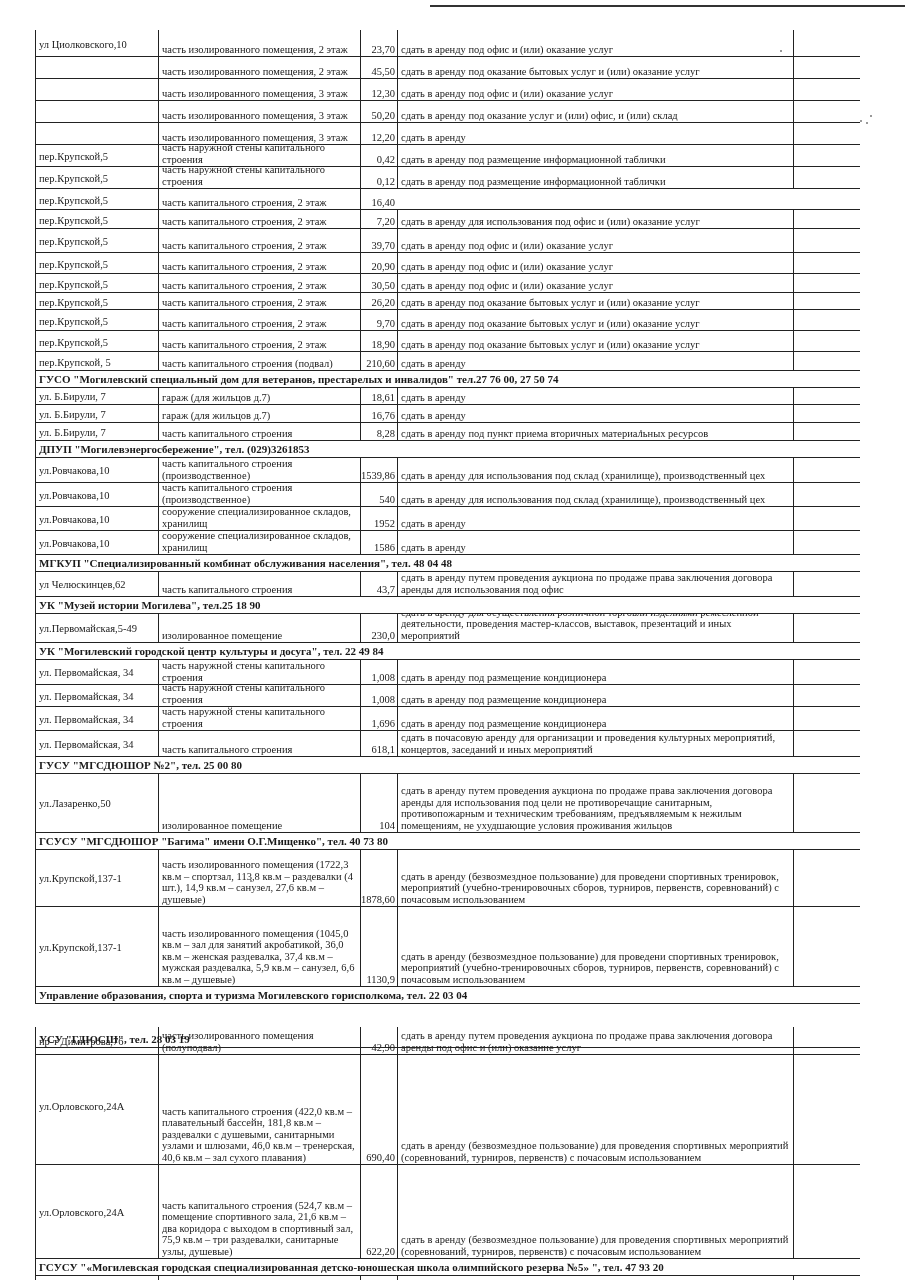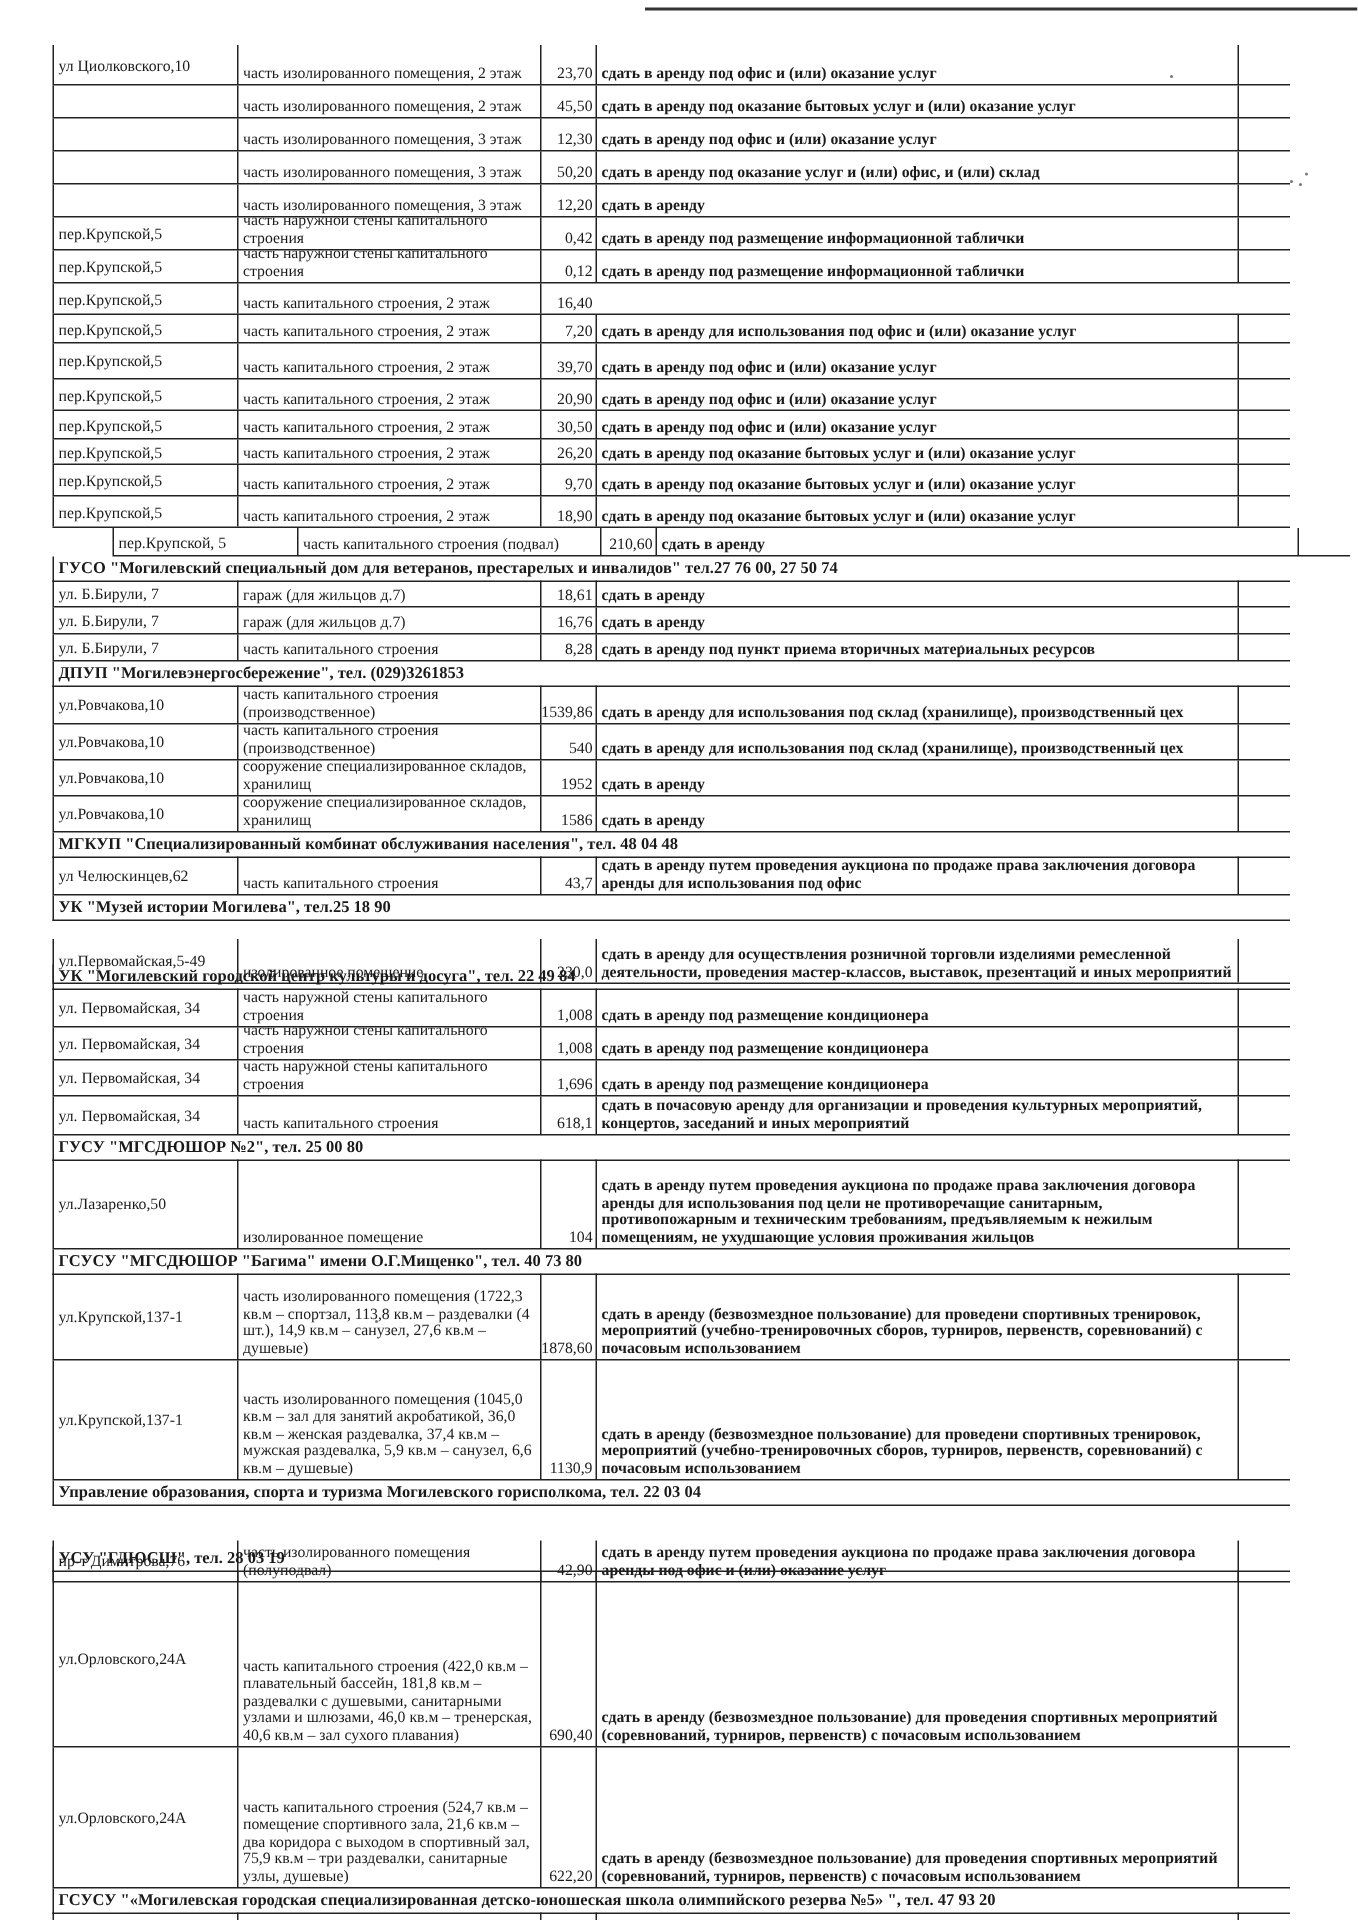--- a/index.html
+++ b/index.html
@@ -5,21 +5,21 @@
   html, body { margin:0; padding:0; background:#fff; }
   body { width:905px; height:1280px; position:relative; overflow:hidden;
          font-family:"Liberation Serif", "DejaVu Serif", serif; color:#1a1a1a; }
   .topline { position:absolute; left:430px; top:5px; width:475px; height:2px; background:#333; }
   .page { position:absolute; left:35px; top:30px; width:825px; height:1230px; }
   .row { position:absolute; left:0; width:825px; border-bottom:1.3px solid #222; box-sizing:border-box; }
   .cell { position:absolute; top:0; bottom:0; box-sizing:border-box; font-size:10.5px; line-height:11.5px; overflow:hidden; }
   .addr { left:0; width:123px; border-left:1.2px solid #222; padding:3px 2px 0 3px; display:flex; align-items:center; }
   .desc { left:123px; width:202px; border-left:1.2px solid #222; padding:1px 3px; display:flex; align-items:flex-end; }
   .area { left:325px; width:37px; border-left:1.2px solid #222; text-align:right; padding:0 2px 1px 0; display:flex; align-items:flex-end; justify-content:flex-end; }
-  .purp { left:362px; width:429px; border-left:1.2px solid #222; border-right:1.2px solid #222; padding:1px 3px; display:flex; align-items:flex-end;font-weight:bold; }
+  .purp { left:362px; width:397px; border-left:1.2px solid #222; border-right:1.2px solid #222; padding:1px 3px; display:flex; align-items:flex-end; }
   .org { position:absolute; left:0; width:825px; font-size:11px; font-weight:bold; line-height:14px;
          border-left:1.2px solid #222; border-bottom:1.3px solid #222; padding:1px 3px; box-sizing:border-box; white-space:nowrap; }
   .speck { position:absolute; width:2px; height:2px; background:#777; border-radius:1px; }
 </style>
 </head>
 <body>
 
 <div class="topline"></div>
 <div class="page" id="page">
     <div class="row" style="top: 0px; height: 27px;">
@@ -104,21 +104,21 @@
       <div class="cell desc">часть капитального строения, 2 этаж</div>
       <div class="cell area">9,70</div>
       <div class="cell purp">сдать в аренду под оказание бытовых услуг и (или) оказание услуг</div>
     </div>
     <div class="row" style="top: 301px; height: 21px;">
       <div class="cell addr">пер.Крупской,5</div>
       <div class="cell desc">часть капитального строения, 2 этаж</div>
       <div class="cell area">18,90</div>
       <div class="cell purp">сдать в аренду под оказание бытовых услуг и (или) оказание услуг</div>
     </div>
-    <div class="row" style="top: 322px; height: 19px; margin-left: 40px;">
+    <div class="row" style="top: 322px; height: 19px;">
       <div class="cell addr">пер.Крупской, 5</div>
       <div class="cell desc">часть капитального строения (подвал)</div>
       <div class="cell area">210,60</div>
       <div class="cell purp">сдать в аренду</div>
     </div>
     <div class="org" style="top: 341px;">ГУСО "Могилевский специальный дом для ветеранов, престарелых и инвалидов" тел.27 76 00, 27 50 74</div>
     <div class="row" style="top: 357px; height: 18px;">
       <div class="cell addr">ул. Б.Бирули, 7</div>
       <div class="cell desc">гараж (для жильцов д.7)</div>
       <div class="cell area">18,61</div>
@@ -162,21 +162,21 @@
       <div class="cell purp">сдать в аренду</div>
     </div>
     <div class="org" style="top: 525px;">МГКУП "Специализированный комбинат обслуживания населения", тел. 48 04 48</div>
     <div class="row" style="top: 541px; height: 26px;">
       <div class="cell addr">ул Челюскинцев,62</div>
       <div class="cell desc">часть капитального строения</div>
       <div class="cell area">43,7</div>
       <div class="cell purp">сдать в аренду путем проведения аукциона по продаже права заключения договора аренды для использования под офис</div>
     </div>
     <div class="org" style="top: 567px;">УК "Музей истории Могилева", тел.25 18 90</div>
-    <div class="row" style="top: 596px; height: 30px;">
+    <div class="row" style="top: 583px; height: 30px;">
       <div class="cell addr">ул.Первомайская,5-49</div>
       <div class="cell desc">изолированное помещение</div>
       <div class="cell area">230,0</div>
       <div class="cell purp">сдать в аренду для осуществления розничной торговли изделиями ремесленной деятельности, проведения мастер-классов, выставок, презентаций и иных мероприятий</div>
     </div>
     <div class="org" style="top: 613px;">УК "Могилевский городской центр культуры и досуга", тел. 22 49 84</div>
     <div class="row" style="top: 629px; height: 26px;">
       <div class="cell addr">ул. Первомайская, 34</div>
       <div class="cell desc">часть наружной стены капитального строения</div>
       <div class="cell area">1,008</div>

